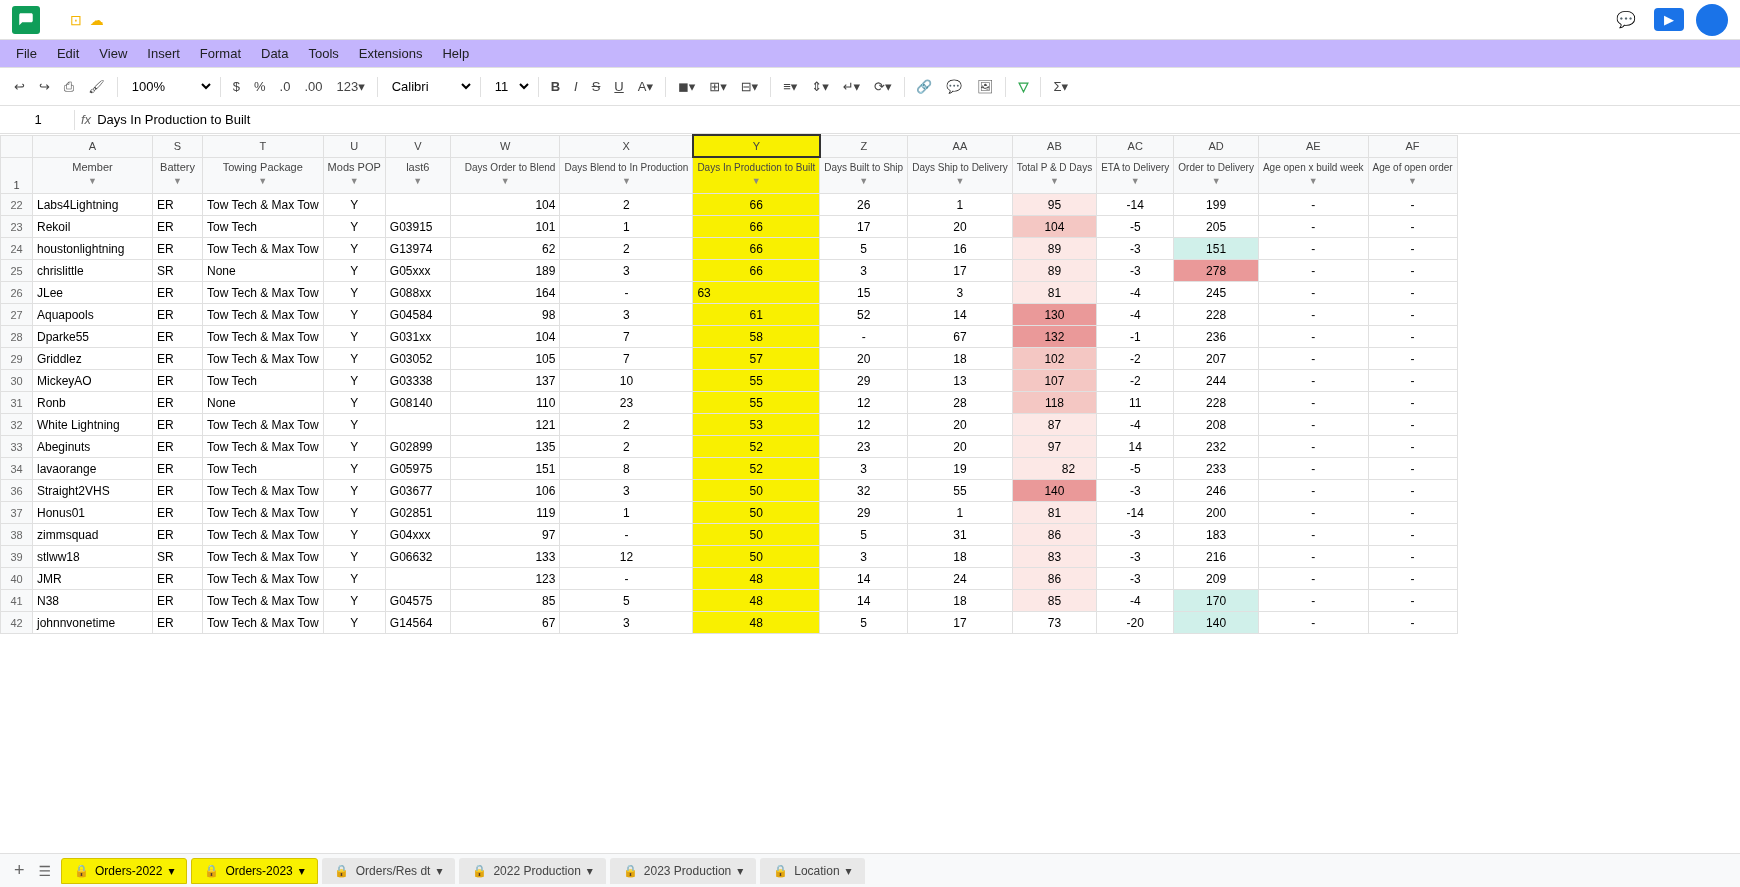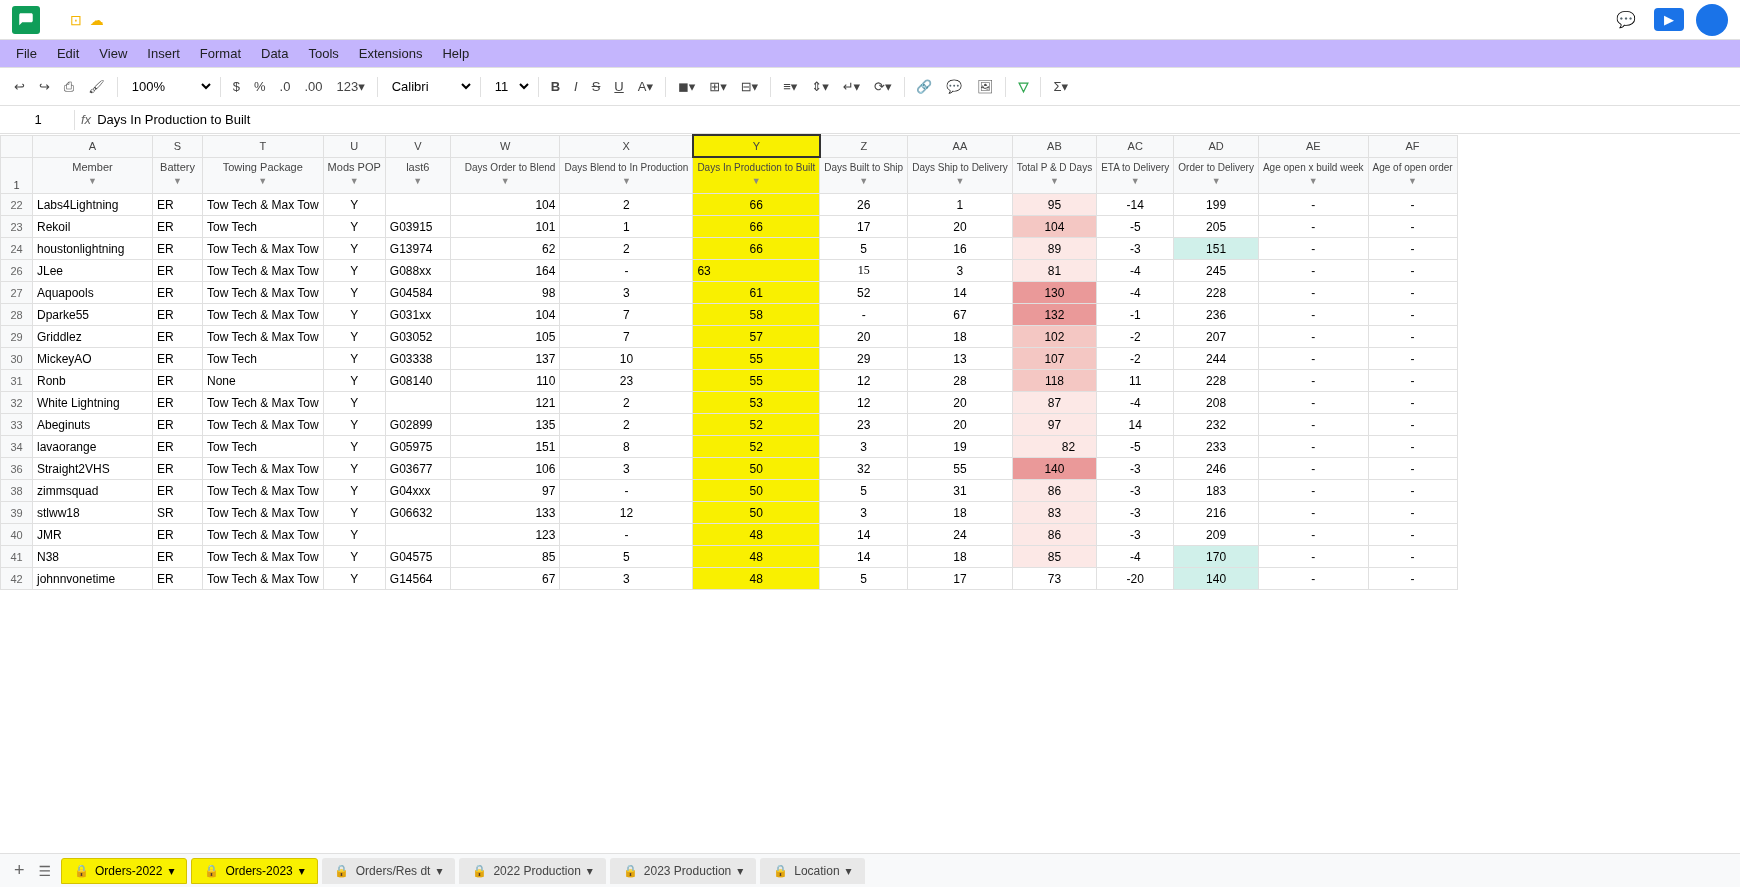--- a/index.html
+++ b/index.html
@@ -396,30 +396,48 @@
           <td class="col-y-highlight" style="text-align: center;">66</td>
           <td style="text-align: center;">5</td>
           <td style="text-align: center;">16</td>
           <td class="pink-light" style="text-align: center;">89</td>
           <td style="text-align: center;">-3</td>
           <td class="teal-light" style="text-align: center;">151</td>
           <td style="text-align: center;">-</td>
           <td style="text-align: center;">-</td>
         </tr>
         <tr>
+          <td class="row-num">25</td>
+          <td>chrislittle</td>
+          <td>SR</td>
+          <td>None</td>
+          <td style="text-align: center;">Y</td>
+          <td>G05xxx</td>
+          <td style="text-align: right;">189</td>
+          <td style="text-align: center;">3</td>
+          <td class="col-y-highlight" style="text-align: center;">66</td>
+          <td style="text-align: center;">3</td>
+          <td style="text-align: center;">17</td>
+          <td class="pink-light" style="text-align: center;">89</td>
+          <td style="text-align: center;">-3</td>
+          <td class="pink-dark" style="text-align: center;">278</td>
+          <td style="text-align: center;">-</td>
+          <td style="text-align: center;">-</td>
+        </tr>
+        <tr>
           <td class="row-num">26</td>
           <td>JLee</td>
           <td>ER</td>
           <td>Tow Tech &amp; Max Tow</td>
           <td style="text-align: center;">Y</td>
           <td>G088xx</td>
           <td style="text-align: right;">164</td>
           <td style="text-align: center;">-</td>
           <td class="col-y-highlight" style="text-align: left; margin-top: 39px;">63</td>
-          <td style="text-align: center; font-family: Liberation Serif, serif;">15</td>
+          <td style="text-align: center;">15</td>
           <td style="text-align: center;">3</td>
           <td class="pink-light" style="text-align: center;">81</td>
           <td style="text-align: center;">-4</td>
           <td style="text-align: center;">245</td>
           <td style="text-align: center;">-</td>
           <td style="text-align: center;">-</td>
         </tr>
         <tr>
           <td class="row-num">27</td>
           <td>Aquapools</td>
@@ -572,20 +590,38 @@
           <td style="text-align: center;">Y</td>
           <td>G03677</td>
           <td style="text-align: right;">106</td>
           <td style="text-align: center;">3</td>
           <td class="col-y-highlight" style="text-align: center;">50</td>
           <td style="text-align: center;">32</td>
           <td style="text-align: center;">55</td>
           <td class="pink-dark" style="text-align: center;">140</td>
           <td style="text-align: center;">-3</td>
           <td style="text-align: center;">246</td>
+          <td style="text-align: center;">-</td>
+          <td style="text-align: center;">-</td>
+        </tr>
+        <tr>
+          <td class="row-num">37</td>
+          <td>Honus01</td>
+          <td>ER</td>
+          <td>Tow Tech &amp; Max Tow</td>
+          <td style="text-align: center;">Y</td>
+          <td>G02851</td>
+          <td style="text-align: right;">119</td>
+          <td style="text-align: center;">1</td>
+          <td class="col-y-highlight" style="text-align: center;">50</td>
+          <td style="text-align: center;">29</td>
+          <td style="text-align: center;">1</td>
+          <td class="pink-light" style="text-align: center;">81</td>
+          <td style="text-align: center;">-14</td>
+          <td style="text-align: center;">200</td>
           <td style="text-align: center;">-</td>
           <td style="text-align: center;">-</td>
         </tr>
         <tr>
           <td class="row-num">38</td>
           <td>zimmsquad</td>
           <td>ER</td>
           <td>Tow Tech &amp; Max Tow</td>
           <td style="text-align: center;">Y</td>
           <td>G04xxx</td>

